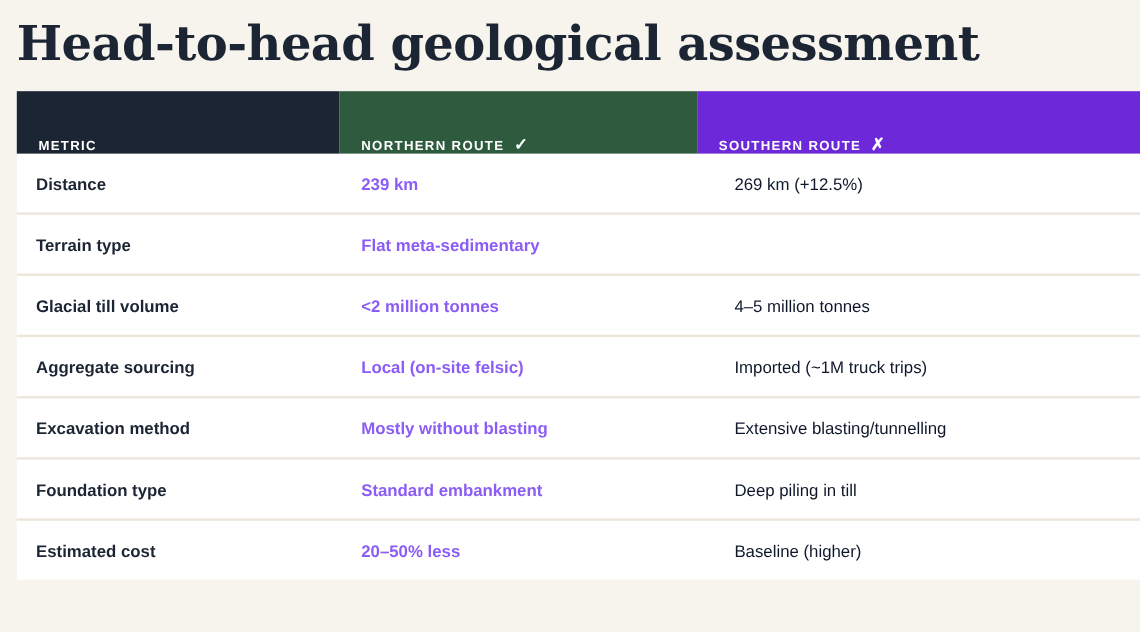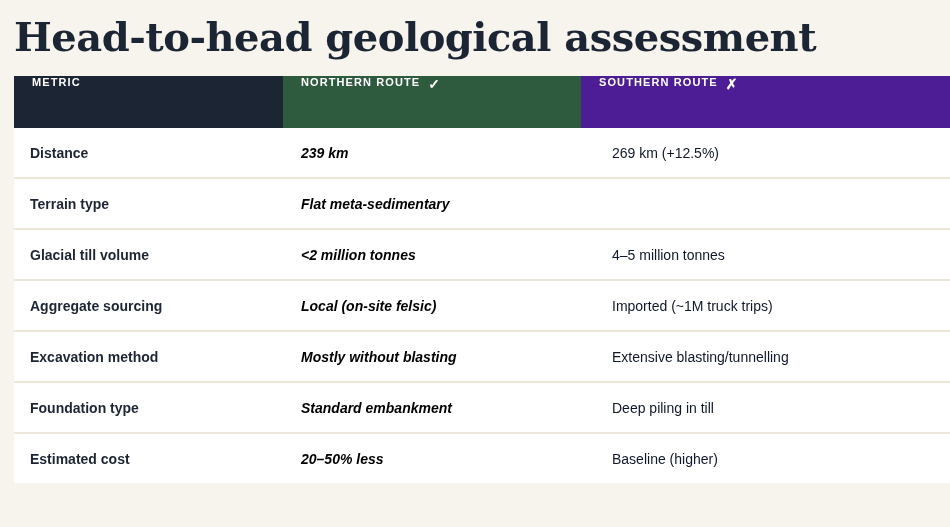--- a/index.html
+++ b/index.html
@@ -16,49 +16,49 @@
     letter-spacing: -0.5px;
     color: #1c2533;
     margin: 11px 0 0 14px;
     line-height: 1.28;
   }
   .cmp-table {
     margin: 14px 0 0 14px;
   }
   .thead { display: flex; height: 52px; }
   .th {
-    display: flex; align-items: flex-start;
+    display: flex; align-items: flex-end;
     box-sizing: border-box;
     padding-left: 18px;
     color: #ffffff;
     font-size: 11px;
     font-weight: 700;
     letter-spacing: 1.1px;
     text-transform: uppercase;
     white-space: nowrap;
   }
   .th-metric { width: 269px; background: #1c2533; }
   .th-north  { width: 298px; background: #2e5b3e; }
-  .th-south  { flex: 1;      background: #4c1d95; }
+  .th-south  { flex: 1;      background: #6d28d9; }
   .mark { margin-left: 8px; font-size: 14px; letter-spacing: 0; font-weight: 700; }
   .tbody { }
   .tr {
     display: flex;
     align-items: center;
     height: 49px;
     background: #ffffff;
   }
   .tr + .tr { border-top: 2px solid #ece6db; }
   .td {
     box-sizing: border-box;
     font-size: 14px;
     white-space: nowrap;
   }
   .td-metric { width: 269px; padding-left: 16px; color: #1c2533; font-weight: 700; }
-  .td-north  { width: 311px; padding-left: 18px; color: #000000; font-weight: 700; font-style: italic; }
+  .td-north  { width: 311px; padding-left: 18px; color: #8b5cf6; font-weight: 700; }
   .td-south  { flex: 1;      padding-left: 18px; color: #0f172a; font-weight: 400; }
 </style>
 </head>
 <body>
 
 <h1 class="page-title">Head-to-head geological assessment</h1>
 
 <div class="cmp-table">
   <div class="thead">
     <div class="th th-metric">

